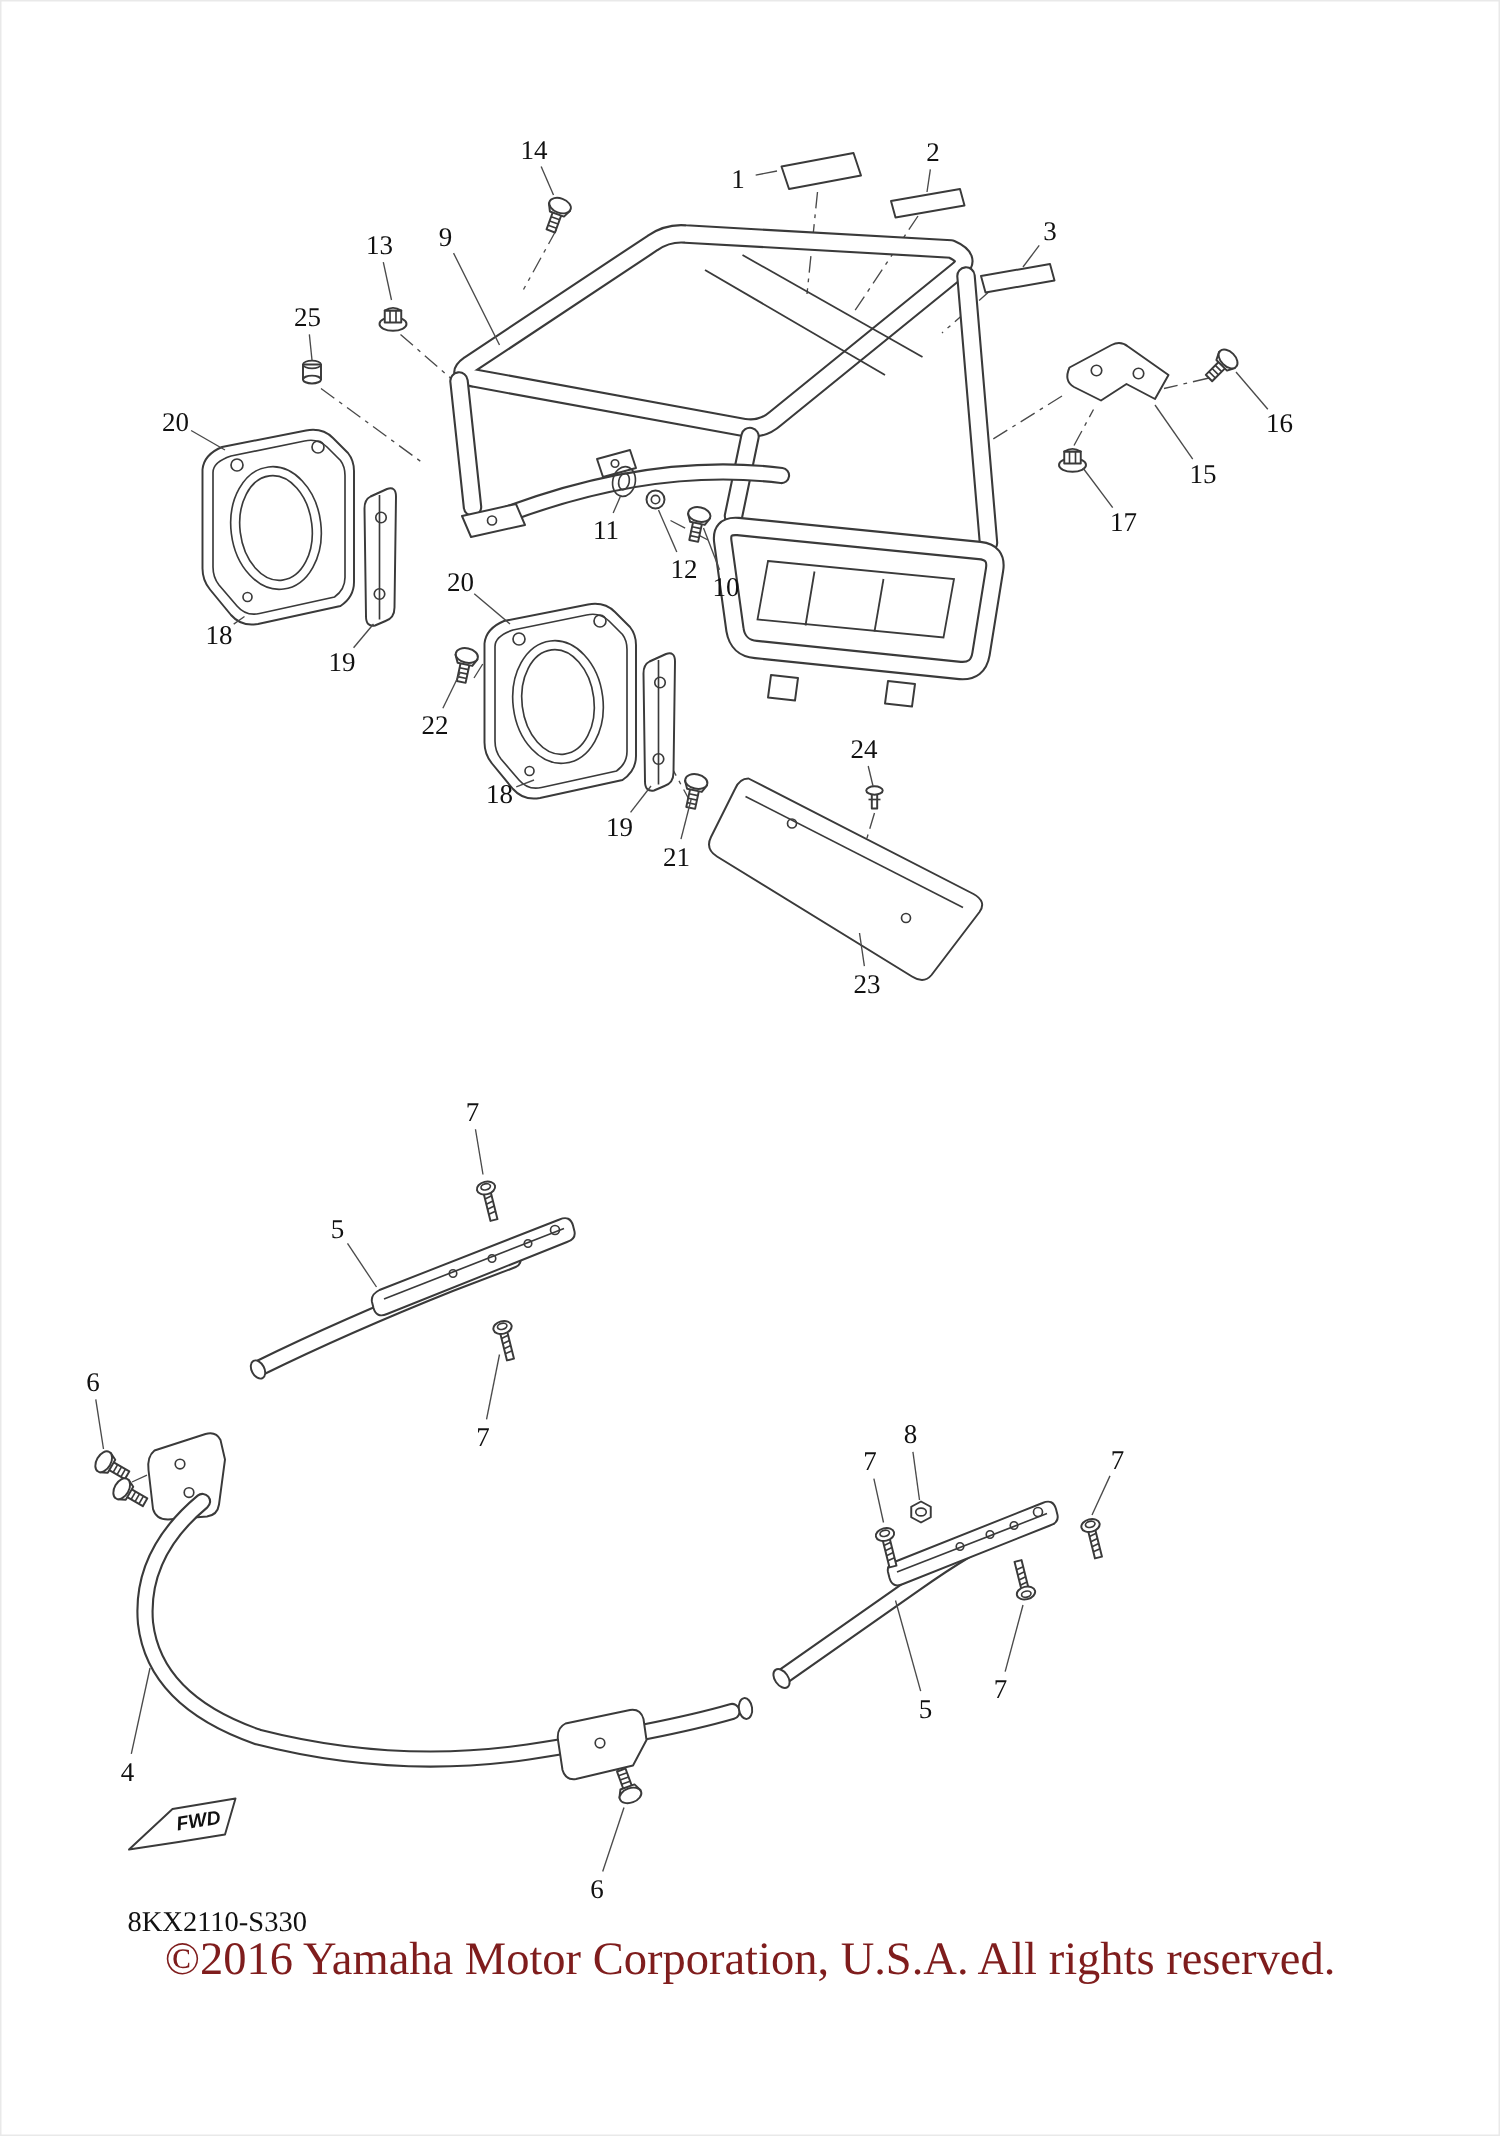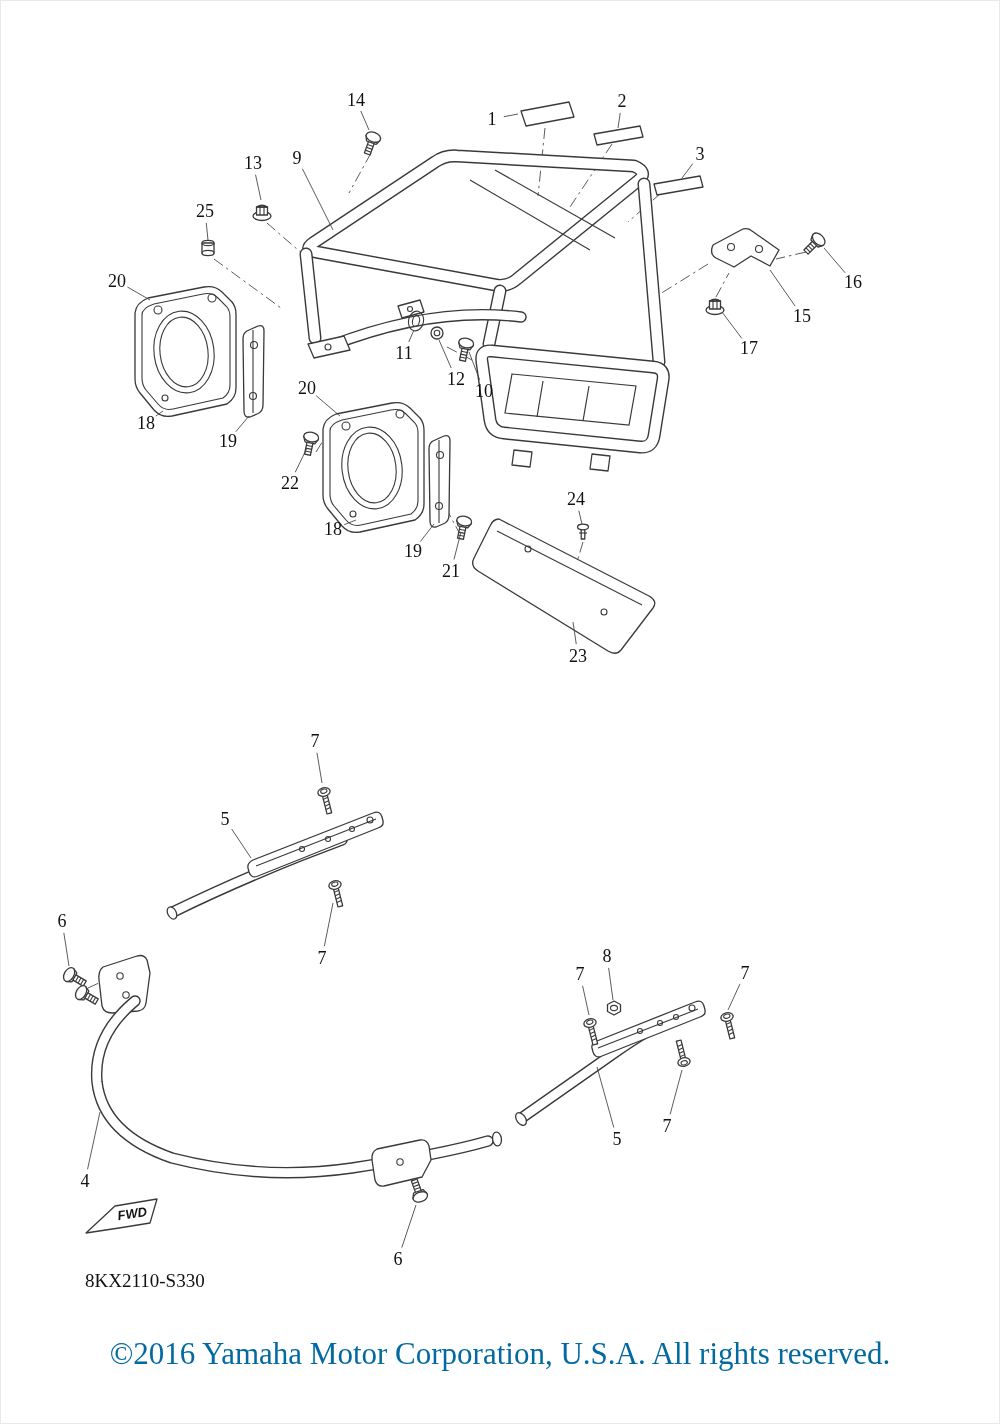--- a/index.html
+++ b/index.html
@@ -11,22 +11,22 @@
   .ln{fill:none;stroke:#3a3a3a;stroke-width:1.2;}
   .tA {fill:none;stroke:#3a3a3a;stroke-width:13;stroke-linejoin:round;stroke-linecap:round;}
   .tAi{fill:none;stroke:#ffffff;stroke-width:10.2;stroke-linejoin:round;stroke-linecap:round;}
   .tB {fill:none;stroke:#3a3a3a;stroke-width:11.5;stroke-linejoin:round;stroke-linecap:round;}
   .tBi{fill:none;stroke:#ffffff;stroke-width:8.7;stroke-linejoin:round;stroke-linecap:round;}
   .dash{fill:none;stroke:#4a4a4a;stroke-width:0.9;stroke-dasharray:11 4 2.5 4;}
   .leader{stroke:#4a4a4a;stroke-width:0.9;}
   .callout{font:18px "Liberation Serif",serif;fill:#111;text-anchor:middle;}
   .fwd-text{font:italic bold 13px "Liberation Sans",sans-serif;fill:#111;text-anchor:middle;}
   .code-text{font:19px "Liberation Serif",serif;fill:#111;}
-  .copyright{position:absolute;top:1336px;left:0;width:100%;text-align:center;
-             font:31px "Liberation Serif",serif;color:#0369a1;}
+  .copyright{position:absolute;top:1288px;left:0;width:100%;text-align:center;
+             font:31px "Liberation Serif",serif;color:#7f1d1d;}
 </style>
 </head>
 <body>
 
 <div class="page">
 
 <svg width="1000" height="1424" viewBox="0 0 1000 1424">
   <defs>
 
     <path id="rim" d="M 313,243 L 435,162 Q 445,155 457,156 L 634,166 Q 648,172 639,180 L 517,279 Q 508,287 496,285 L 316,252 Q 303,250 313,243 Z"></path>

